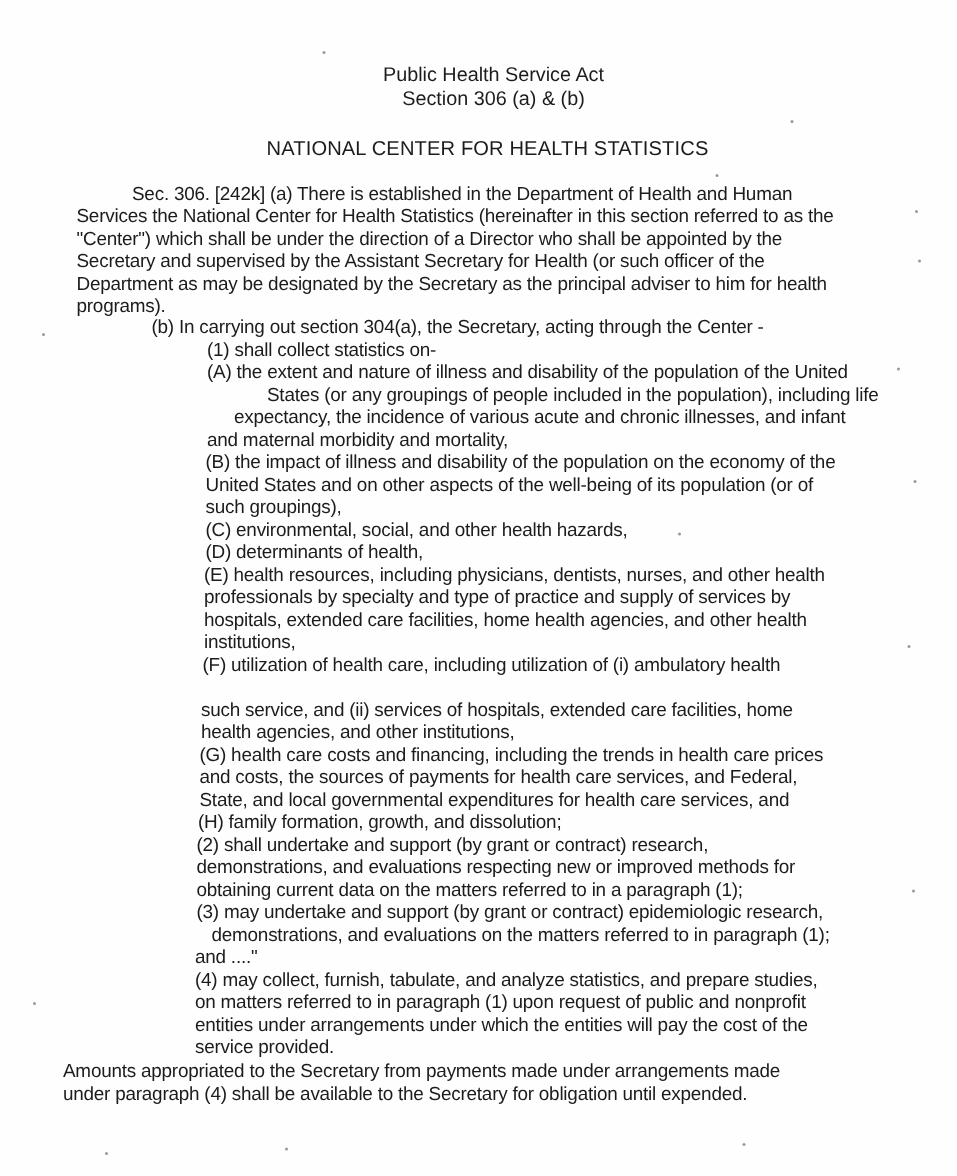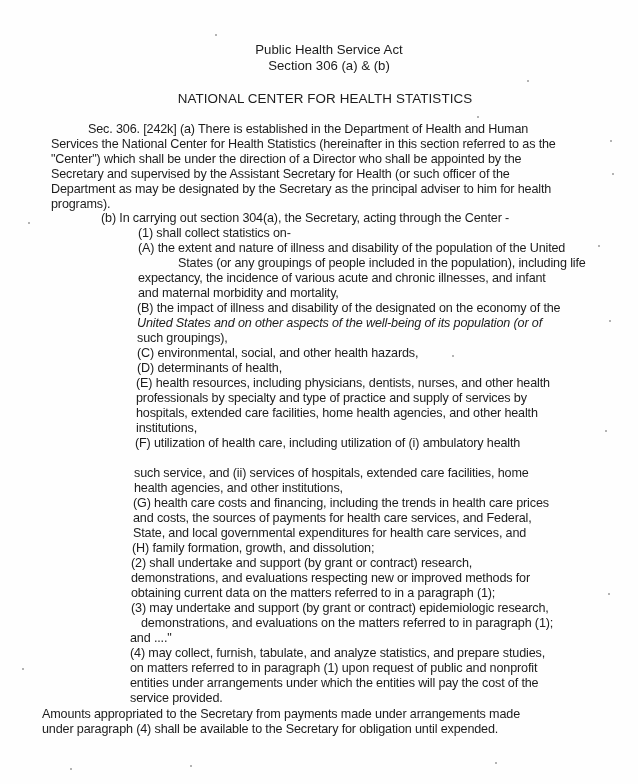--- a/index.html
+++ b/index.html
@@ -70,24 +70,24 @@
   <div class="ln" style="left:51px; top:137px;">Services the National Center for Health Statistics (hereinafter in this section referred to as the</div>
   <div class="ln" style="left:51px; top:152px;">"Center") which shall be under the direction of a Director who shall be appointed by the</div>
   <div class="ln" style="left:51px; top:167px;">Secretary and supervised by the Assistant Secretary for Health (or such officer of the</div>
   <div class="ln" style="left:51px; top:182px;">Department as may be designated by the Secretary as the  principal adviser to him for health</div>
   <div class="ln" style="left:51px; top:197px;text-align:right;">programs).</div>
 
   <div class="ln" style="left:101px; top:211px;">(b) In carrying out section 304(a), the Secretary, acting through the Center -</div>
   <div class="ln" style="left:138px; top:226px;">(1) shall collect statistics on-</div>
   <div class="ln" style="left:138px; top:241px;">(A) the extent and nature of illness and disability of the population of the United</div>
   <div class="ln" style="left:138px; top:256px;margin-left:40px;">States (or any groupings of people included in the population), including life</div>
-  <div class="ln" style="left:138px; top:271px;">expectancy, the incidence of various acute and chronic illnesses, and infant</div>
+  <div class="ln" style="left:156px; top:271px;">expectancy, the incidence of various acute and chronic illnesses, and infant</div>
   <div class="ln" style="left:138px; top:286px;">and maternal morbidity and mortality,</div>
-  <div class="ln" style="left:137px; top:301px;">(B) the impact of illness and disability of the designated on the economy of the</div>
-  <div class="ln" style="left:137px; top:316px;font-style:italic;">United States and on other aspects of the well-being of its population (or of</div>
+  <div class="ln" style="left:137px; top:301px;">(B) the impact of illness and disability of the population on the economy of the</div>
+  <div class="ln" style="left:137px; top:316px;">United States and on other aspects of the well-being of its population (or of</div>
   <div class="ln" style="left:137px; top:331px;">such groupings),</div>
   <div class="ln" style="left:137px; top:346px;">(C) environmental, social, and other health hazards,</div>
   <div class="ln" style="left:137px; top:361px;">(D) determinants of health,</div>
   <div class="ln" style="left:136px; top:376px;">(E) health resources, including physicians, dentists, nurses, and other health</div>
   <div class="ln" style="left:136px; top:391px;">professionals by specialty and type of practice and supply of services by</div>
   <div class="ln" style="left:136px; top:406px;">hospitals, extended care facilities, home health agencies, and other health</div>
   <div class="ln" style="left:136px; top:421px;">institutions,</div>
   <div class="ln" style="left:135px; top:436px;">(F) utilization of health care, including utilization of (i) ambulatory health</div>
   <div class="ln" style="left:134px; top:466px;">such service, and (ii)  services of hospitals, extended care facilities, home</div>
   <div class="ln" style="left:134px; top:481px;">health agencies, and other institutions,</div>

